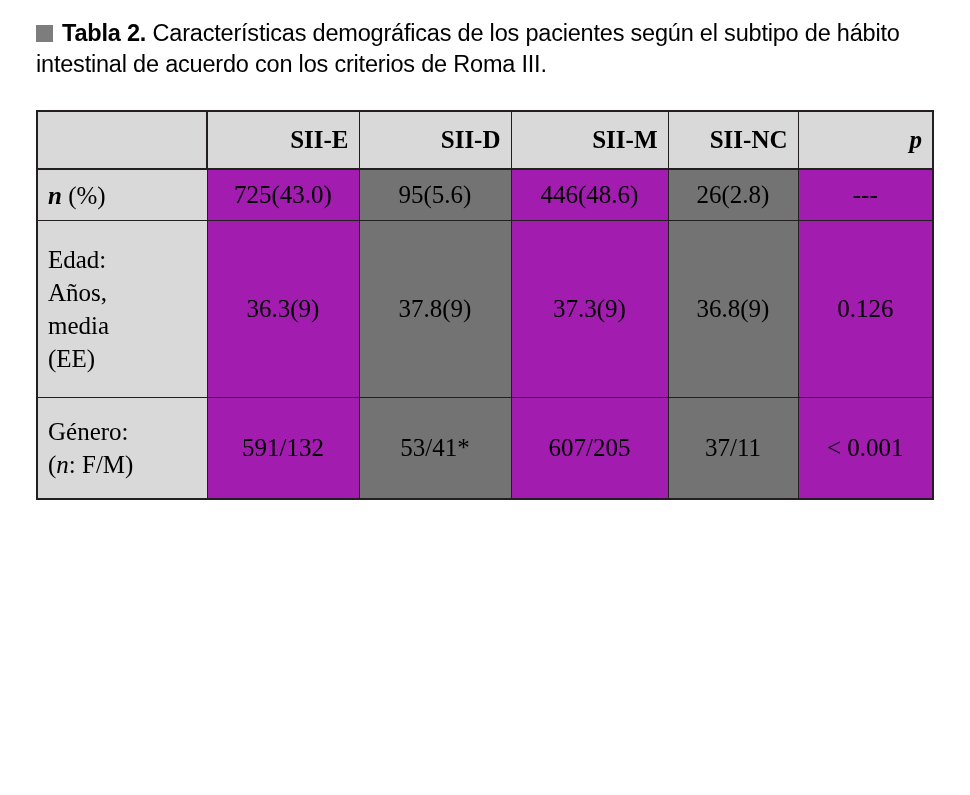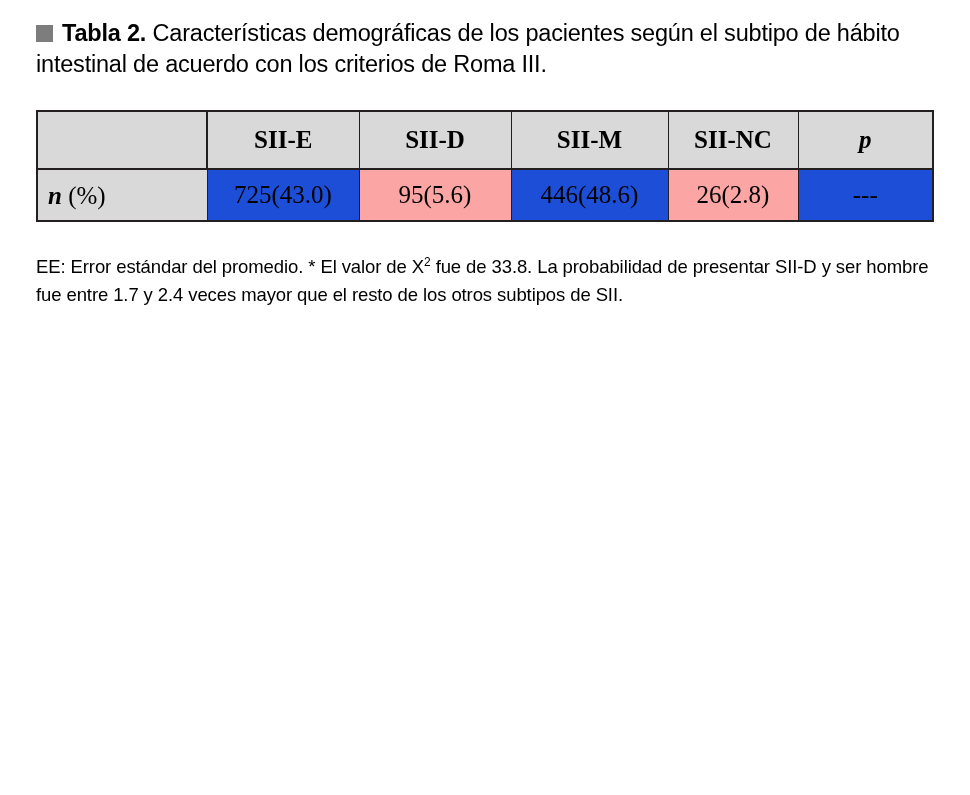--- a/index.html
+++ b/index.html
@@ -65,21 +65,21 @@
     border: 1px solid #231f20;
     font-size: 25px;
     padding: 4px 10px;
     vertical-align: middle;
     font-weight: normal;
   }
 
   
   tr.hdr th {
     background: #d9d9d9;
-    text-align: center;
+    text-align: right;
     font-weight: bold;
     font-size: 25px;
     height: 48px;
     border-bottom: 2px solid #231f20;
   }
   tr.hdr th.corner {
     background: #d9d9d9;
     border-right: 2px solid #231f20;
   }
   tr.hdr th.pcol {
@@ -95,22 +95,22 @@
     line-height: 33px;
     padding-left: 14px;
   }
   td.rowlab .ital { font-style: italic; font-weight: bold; }
   td.rowlab .italn { font-style: italic; }
 
   td.val {
     text-align: center;
   }
   
-  td.shade { background: #1d4ed8; }
-  td.light { background: #fca5a5; }
+  td.shade { background: #a21caf; }
+  td.light { background: #737373; }
 
   tr.r-n td { height: 42px; }
   tr.r-n td.rowlab { font-weight: normal; }
 
   tr.r-edad td { height: 168px; }
   tr.r-gen  td { height: 92px; }
   tr.r-imc  td { height: 120px; }
 
   .cell-lines { line-height: 33px; }
 
@@ -161,21 +161,48 @@
 
         <tr class="r-n">
           <td class="rowlab"><span class="ital">n</span><span> (%)</span></td>
           <td class="val shade">725(43.0)</td>
           <td class="val light">95(5.6)</td>
           <td class="val shade">446(48.6)</td>
           <td class="val light">26(2.8)</td>
           <td class="val shade">---</td>
         </tr>
 
-
+        <tr class="r-edad">
+          <td class="rowlab">
+            <div class="cell-lines">
+              <div>Edad:</div>
+              <div>Años,</div>
+              <div>media</div>
+              <div>(EE)</div>
+            </div>
+          </td>
+          <td class="val shade">36.3(9)</td>
+          <td class="val light">37.8(9)</td>
+          <td class="val shade">37.3(9)</td>
+          <td class="val light">36.8(9)</td>
+          <td class="val shade">0.126</td>
+        </tr>
+
+        <tr class="r-gen">
+          <td class="rowlab">
+            <div class="cell-lines">
+              <div>Género:</div>
+              <div>(<span class="italn">n</span>: F/M)</div>
+            </div>
+          </td>
+          <td class="val shade">591/132</td>
+          <td class="val light">53/41*</td>
+          <td class="val shade">607/205</td>
+          <td class="val light">37/11</td>
+          <td class="val shade">&lt; 0.001</td>
+        </tr>
 
       </tbody>
     </table>
   </div>
 
-  <p class="footnote"><span>EE: Error estándar del promedio. * El valor de X</span><sup>2</sup><span> fue de 33.8. La probabilidad de presentar SII-D y ser hombre fue entre 1.7 y 2.4 veces mayor que el resto de los otros subtipos de SII.</span></p>
 
 </div>
 
 </body></html>

